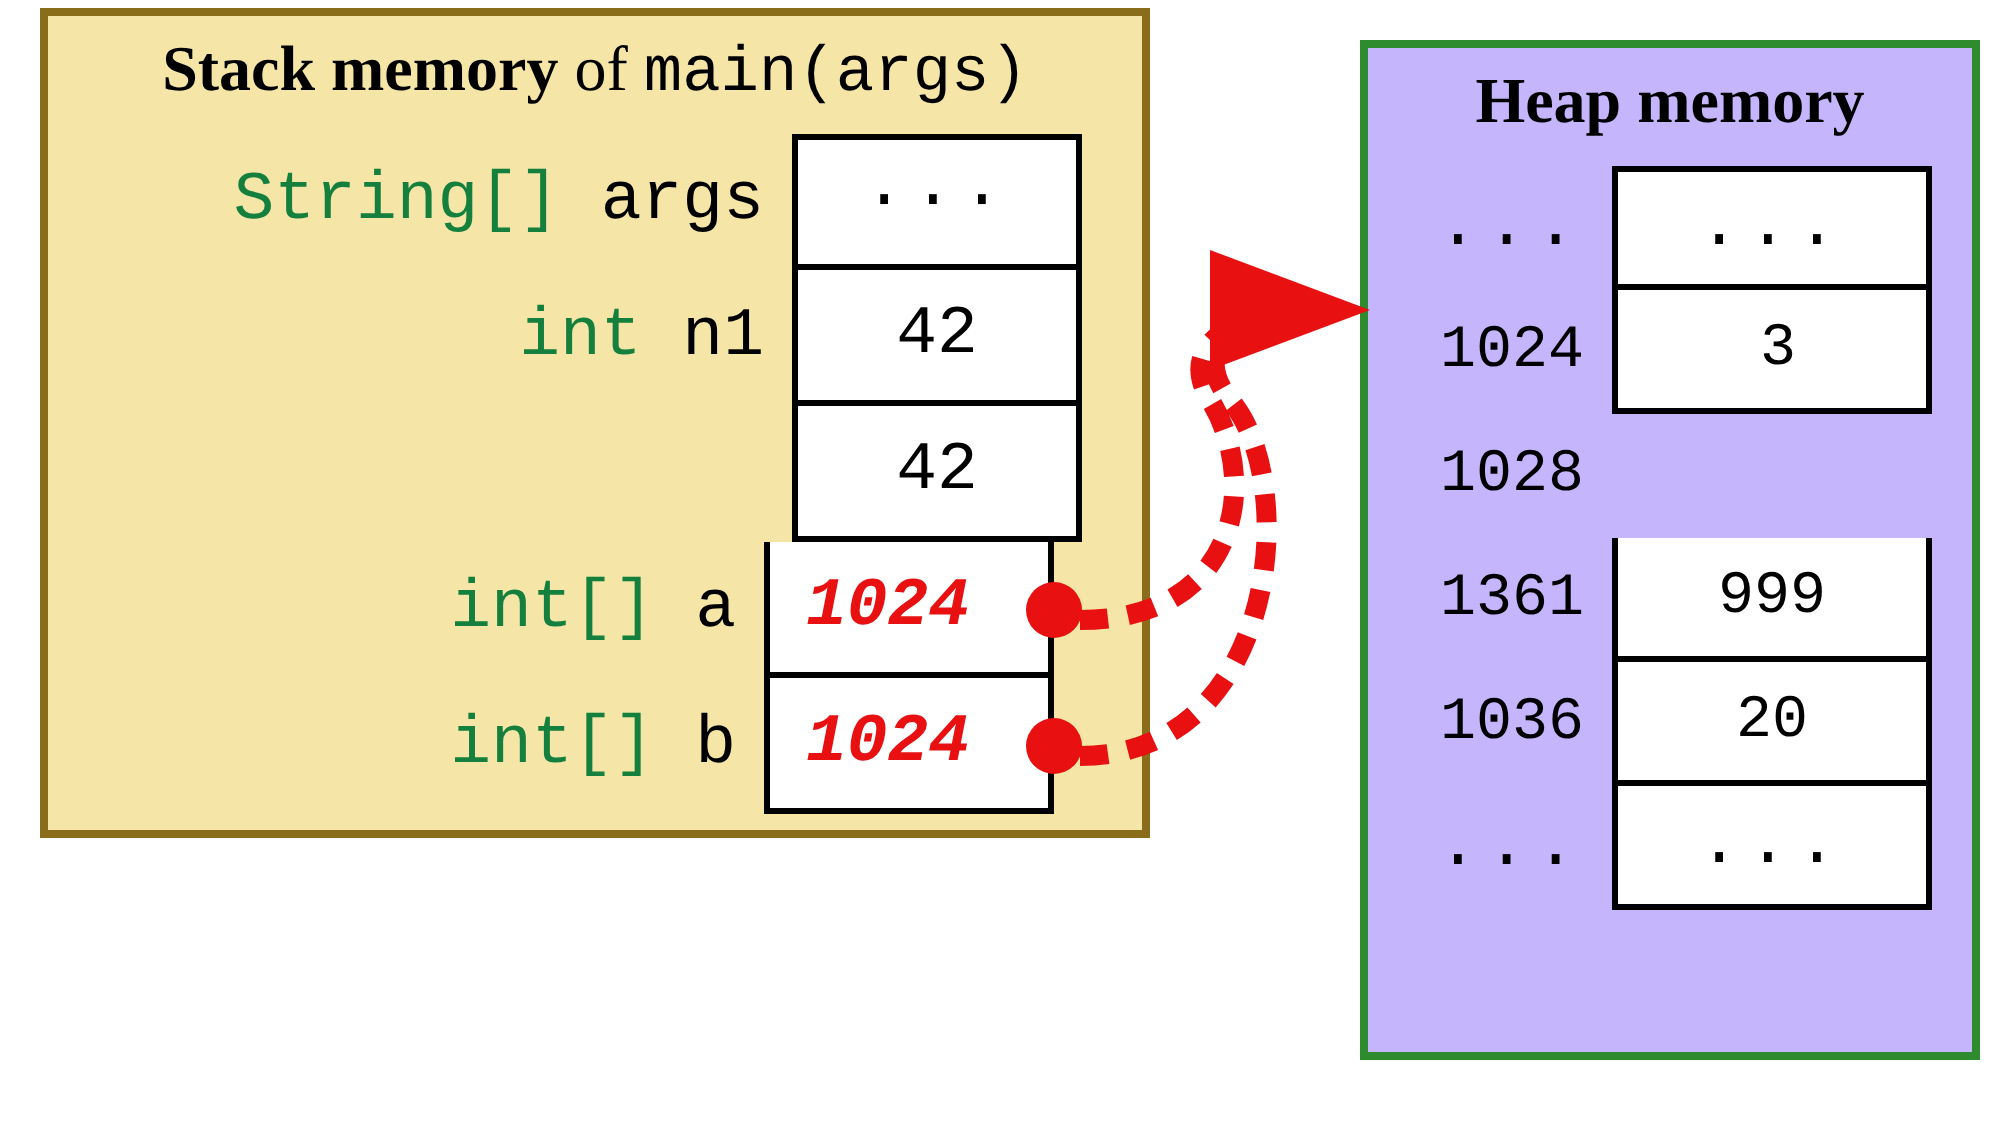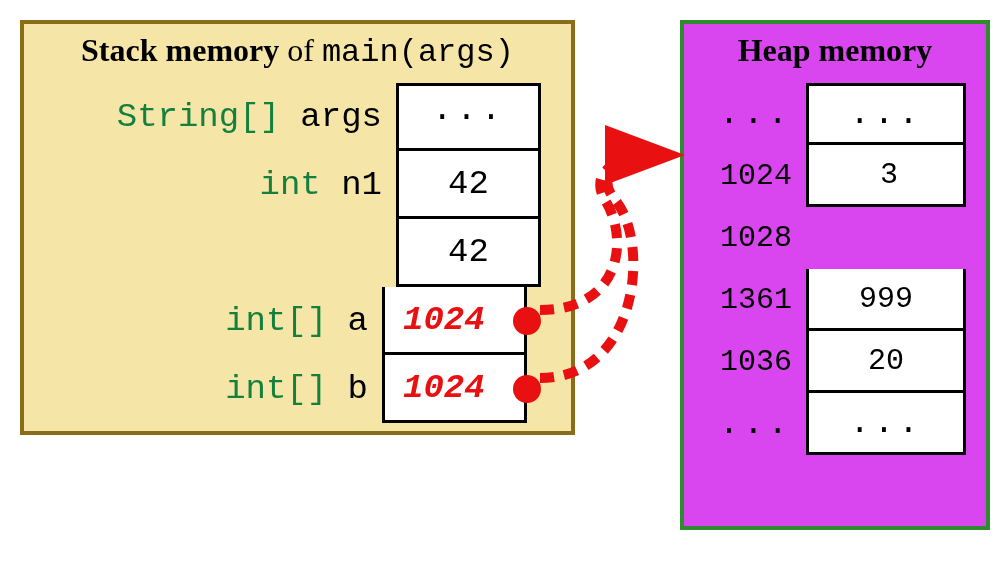--- a/index.html
+++ b/index.html
@@ -15,33 +15,33 @@
       position: relative;
     }
     .container {
       position: relative;
       width: 100%;
       height: 100%;
     }
     .stack-box {
       position: absolute;
       left: 20px;
-      top: 20px;
+      top: 4px;
       width: 555px;
       height: 415px;
       background: #f5e6a8;
       border: 4px solid #8a6d1a;
     }
     .heap-box {
       position: absolute;
       left: 680px;
       top: 20px;
       width: 310px;
       height: 510px;
-      background: #d946ef;
+      background: #c4b5fd;
       border: 4px solid #2e8b2e;
     }
     .title {
       font-size: 32px;
       text-align: center;
       margin-top: 8px;
       margin-bottom: 12px;
     }
     .title .bold {
       font-weight: bold;

